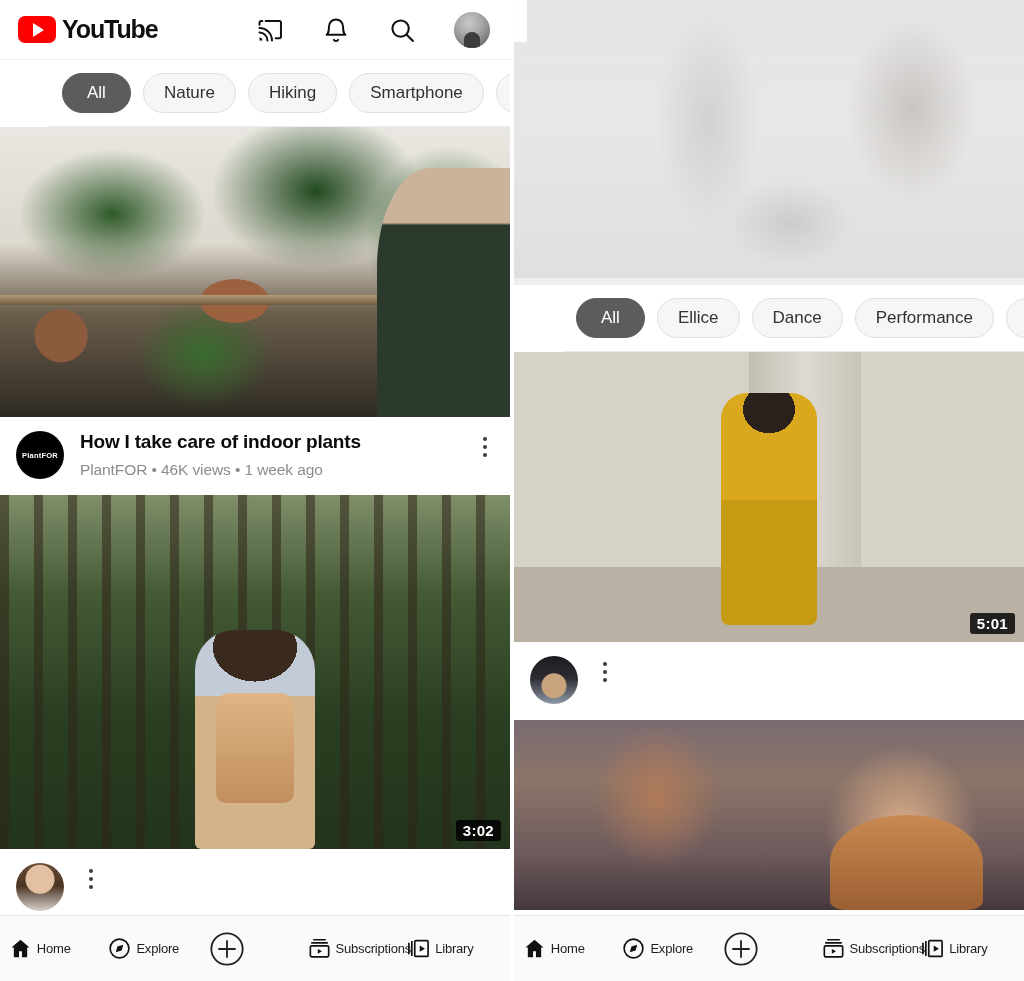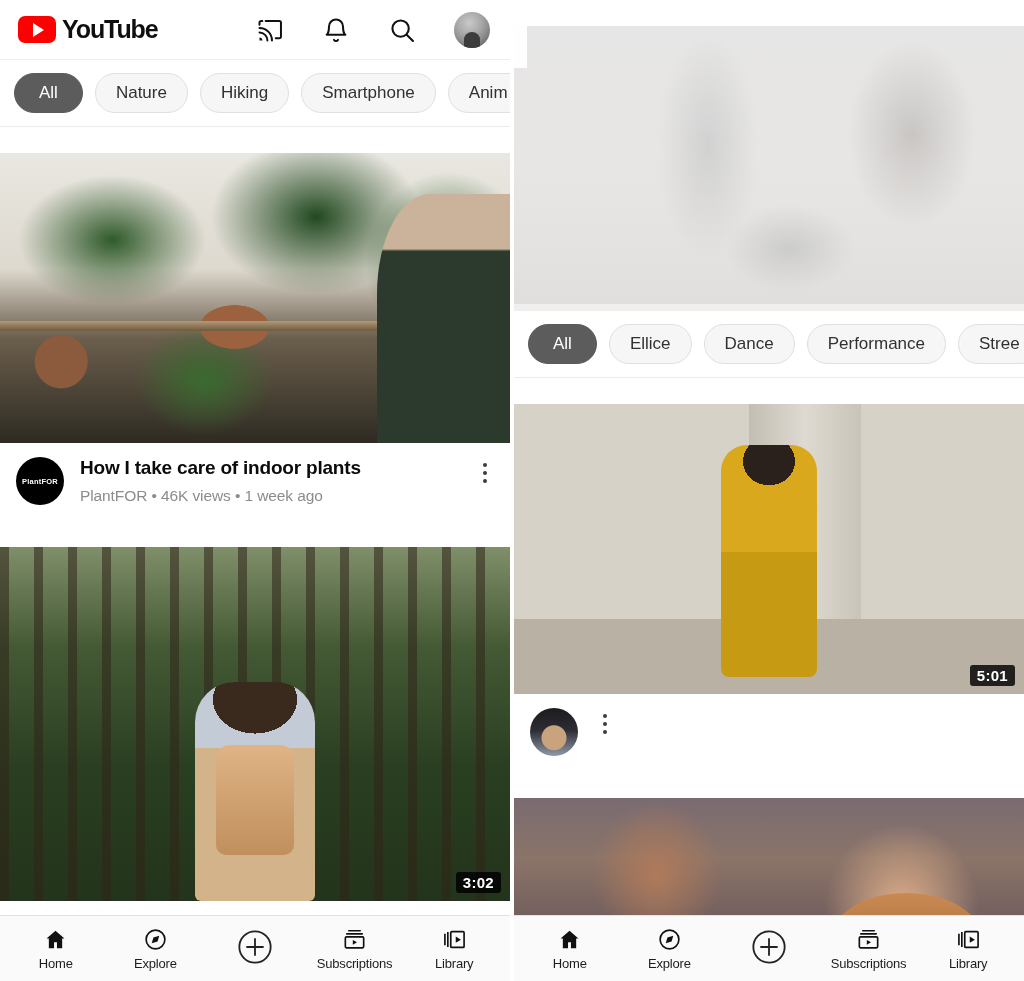--- a/index.html
+++ b/index.html
@@ -42,32 +42,32 @@
   }
   .avatar-header::after {
     content: ""; position: absolute; left: 28%; bottom: 0; width: 44%; height: 42%;
     background: #3c3c3c; border-radius: 50% 50% 0 0;
   }
 
   
   .chip-row {
     display: flex; align-items: flex-start; gap: 12px;
     padding: 13px 0 13px 14px; background: #fff;
-    border-bottom: 1px solid #ececec; overflow: hidden; white-space: nowrap;
+    border-bottom: 1px solid #ececec; overflow: hidden; white-space: nowrap; margin-left: 48px;
   }
   .chip {
     flex: none; height: 40px; padding: 0 20px; border-radius: 20px;
     display: flex; align-items: center; justify-content: center;
     font-size: 17px; color: #313131; background: #f6f6f6;
     border: 1px solid #e0e0e0;
   }
   .chip.active { background: #5c5c5c; color: #ffffff; border-color: #5c5c5c; font-weight: normal; padding: 0 24px; }
 
   
-  .thumb { position: relative; width: 100%; overflow: hidden; margin-top: 26px; }
+  .thumb { position: relative; width: 100%; overflow: hidden; }
   .duration {
     position: absolute; right: 9px; bottom: 8px;
     background: rgba(0,0,0,0.82); color: #fff;
     font-size: 15px; font-weight: bold; padding: 2px 7px; border-radius: 3px;
     letter-spacing: 0.3px;
   }
 
   
   .sc-plants { height: 290px; background:
       radial-gradient(circle at 12% 72%, #8c5a3c 0 26px, transparent 27px),
@@ -175,21 +175,21 @@
   .kebab { width: 22px; flex: none; display:flex; flex-direction:column; align-items:center; gap:4px; padding-top: 6px; }
   .kebab i { width: 4px; height: 4px; border-radius: 50%; background: #3d3d3d; display:block; }
 
   
   .bottom-nav {
     position: absolute; left: 0; bottom: 0; width: 100%; height: 66px;
     background: #fafafa; border-top: 1px solid #e3e3e3;
     display: flex; align-items: center; justify-content: space-around;
     padding: 0 6px;
   }
-  .nav-item { display:flex; flex-direction:column; align-items:center; gap:4px; width: 96px; }
+  .nav-item { display:flex; flex-direction:row; align-items:center; gap:4px; width: 96px; }
   .nav-label { font-size: 13px; color: #1d1d1d; letter-spacing: -0.2px; }
   .nav-ico { height: 26px; display:flex; align-items:center; justify-content:center; }
 </style>
 </head>
 <body>
 
 <div class="screen">
 
   <div class="panel panel-left">
 

